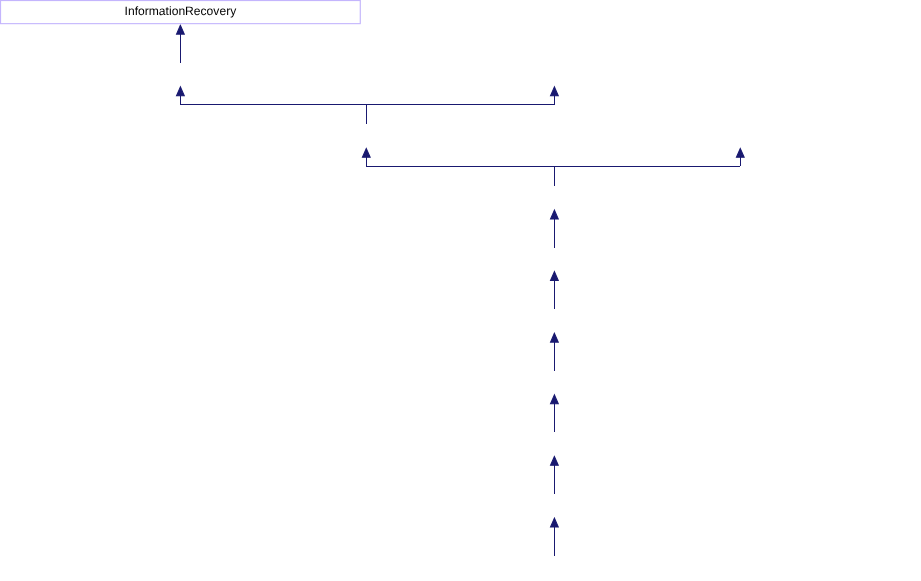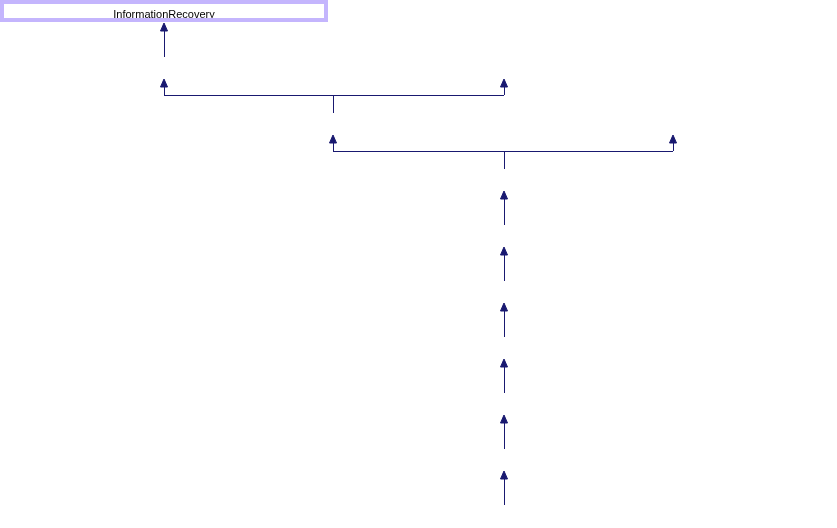--- a/index.html
+++ b/index.html
@@ -24,21 +24,21 @@
     color: #1f2a6e;
     font-size: 11px;
     line-height: 19px;
     text-align: center;
     white-space: nowrap;
     overflow: hidden;
     cursor: pointer;
   }
   .node.current {
     background: #ffffff;
-    border: 4px solid #c4b5fd;
+    border: 1px solid #c4b5fd;
     color: #000000;
     height: 22px;
     line-height: 20px;
     cursor: default;
   }
   
   .n-clonable        { left: 0;   top: 1;   width: 328; }
   .n-algorithm       { left: 0;   top: 57;  width: 328; }
   .n-waitable        { left: 340; top: 57;  width: 328; }
   .n-buffered        { left: 169; top: 113; width: 328; }

